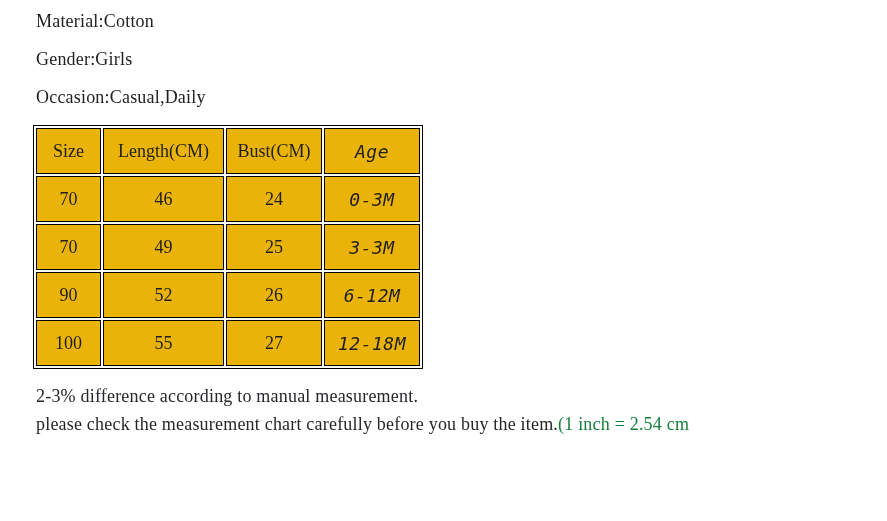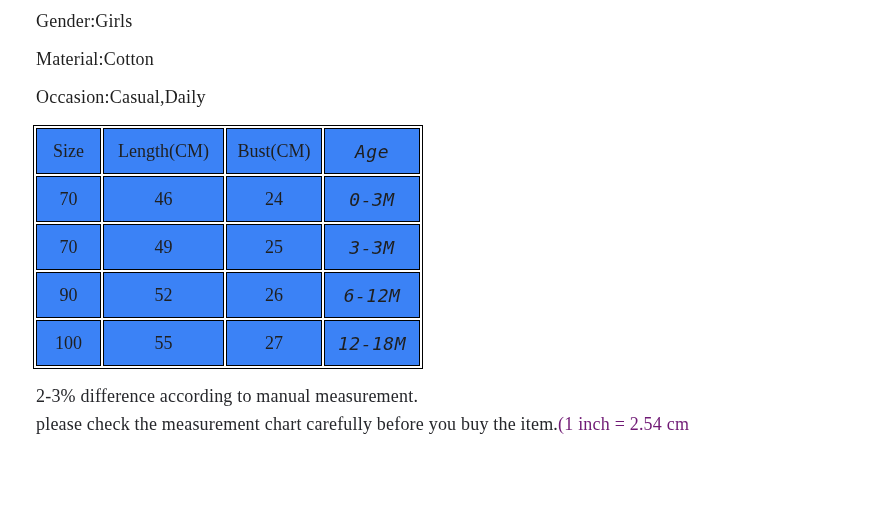--- a/index.html
+++ b/index.html
@@ -33,49 +33,49 @@
     margin: 7px 0 0 -3px;
     background: #ffffff;
   }
   table.size-table td {
     border: 1px solid #000000;
     text-align: center;
     vertical-align: middle;
     font-size: 18px;
     padding: 0;
     height: 44px;
-    background: #3b82f6;
+    background: #eab308;
   }
   td.col-size   { width: 63px; }
   td.col-length { width: 119px; }
   td.col-bust   { width: 94px; }
   td.col-age    { width: 94px; font-style: italic; }
   td.age-font {
     font-family: "DejaVu Sans Mono", monospace;
     font-size: 17px;
     letter-spacing: 0.5px;
   }
   .notes {
     margin-top: 13px;
     font-size: 18px;
     line-height: 28px;
     color: #26272b;
     letter-spacing: 0.2px;
     white-space: nowrap;
   }
   .notes .note-line { margin: 0; }
-  .red-note { color: #701a75; text-align: right; }
+  .red-note { color: #15803d; text-align: right; }
 </style>
 </head>
 <body>
 
 <div class="page">
 
+  <p class="attr-line">Material:Cotton</p>
   <p class="attr-line">Gender:Girls</p>
-  <p class="attr-line">Material:Cotton</p>
   <p class="attr-line">Occasion:Casual,Daily</p>
 
   <table class="size-table">
     <tbody>
       <tr>
         <td class="col-size">Size</td>
         <td class="col-length">Length(CM)</td>
         <td class="col-bust">Bust(CM)</td>
         <td class="col-age age-font">Age</td>
       </tr>

